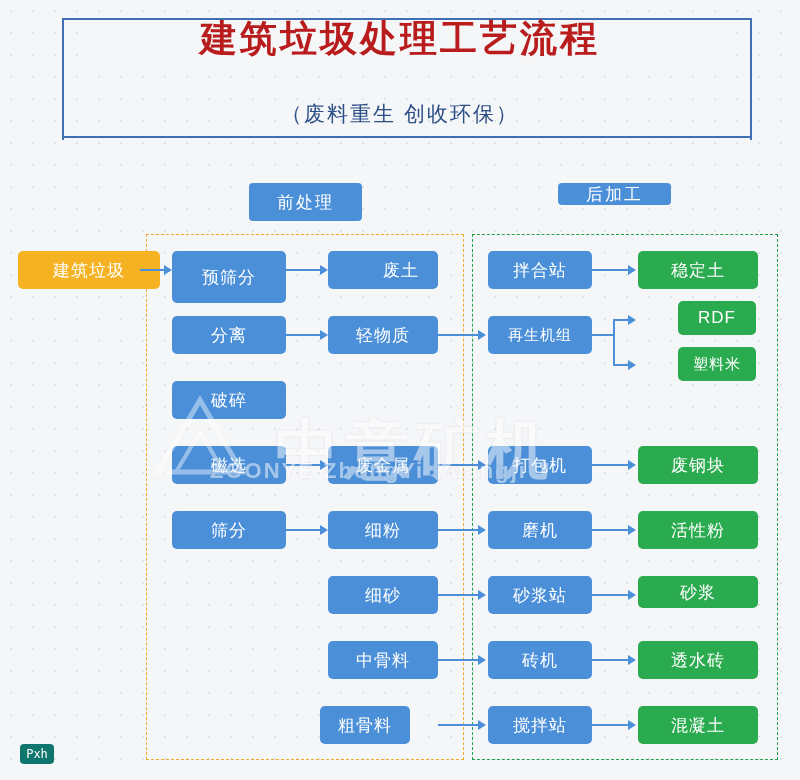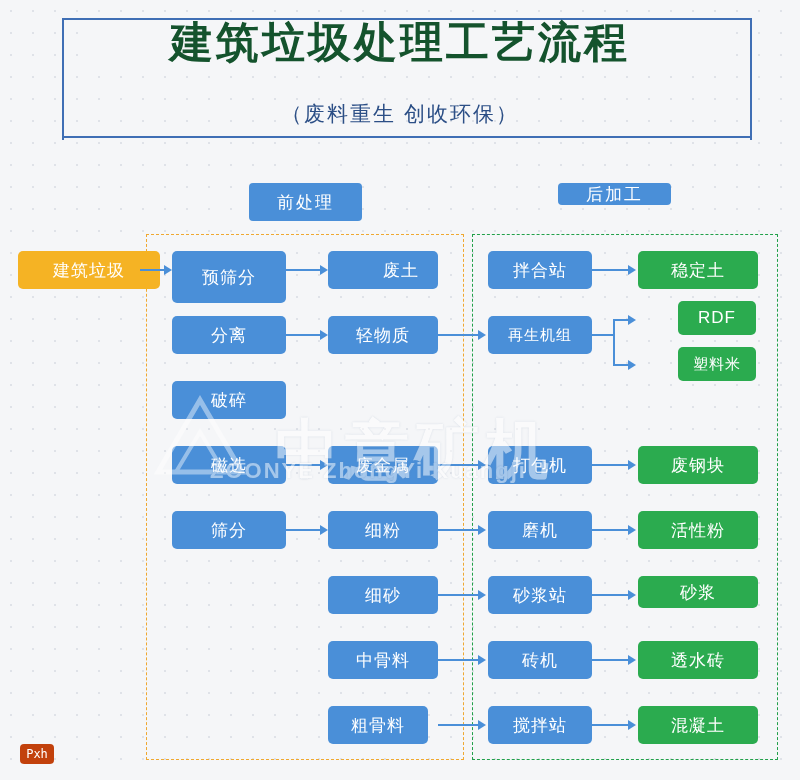--- a/index.html
+++ b/index.html
@@ -26,21 +26,21 @@
     border-bottom:2px solid #3f6fb5;
     box-sizing:border-box;
   }
   .title-frame:before,.title-frame:after{
     content:"";position:absolute;top:0;width:2px;height:120px;background:#3f6fb5;
   }
   .title-frame:before{left:0;}
   .title-frame:after{right:0;}
   .title-main{
     position:absolute;left:0;top:14px;width:800px;text-align:center;
-    font-size:43px;font-weight:bold;color:#14532d;letter-spacing:3px;
+    font-size:37px;font-weight:bold;color:#b91c1c;letter-spacing:3px;
     font-family:"DejaVu Sans","Liberation Sans",sans-serif;
   }
   .title-mask{
     position:absolute;left:84px;top:20px;width:646px;height:56px;background:#f5f6f8;
     z-index:-1;
   }
   .title-sub{
     position:absolute;left:0;top:100px;width:800px;text-align:center;
     font-size:21px;color:#2c4f86;letter-spacing:2px;
   }
@@ -93,21 +93,21 @@
   }
   .wm-en{
     position:absolute;left:60px;top:68px;
     font-size:22px;font-weight:bold;color:#ffffff;letter-spacing:2px;
     text-shadow:0 0 2px rgba(120,140,170,.5);
   }
 
   
   .corner-logo{
     position:absolute;left:20px;top:744px;width:34px;height:20px;
-    background:#c2410c;border-radius:4px;color:#fff;font-size:12px;
+    background:#0f766e;border-radius:4px;color:#fff;font-size:12px;
     display:flex;align-items:center;justify-content:center;z-index:5;
     font-family:"DejaVu Sans Mono","Liberation Mono",monospace;
   }
 </style>
 </head>
 <body>
 
 <div class="bg-dots"></div>
 
 <div class="stage">
@@ -141,21 +141,21 @@
   <div class="arrow-r" style="left:320px;top:460px;"></div>
   <div class="conn h-line" style="left:286px;top:529px;width:36px;"></div>
   <div class="arrow-r" style="left:320px;top:525px;"></div>
 
   <div class="node n-blue" style="left:328px;top:251px;width:110px;height:38px;padding-left:36px;">废土</div>
   <div class="node n-blue" style="left:328px;top:316px;width:110px;height:38px;">轻物质</div>
   <div class="node n-blue" style="left:328px;top:446px;width:110px;height:38px;">废金属</div>
   <div class="node n-blue" style="left:328px;top:511px;width:110px;height:38px;">细粉</div>
   <div class="node n-blue" style="left:328px;top:576px;width:110px;height:38px;">细砂</div>
   <div class="node n-blue" style="left:328px;top:641px;width:110px;height:38px;">中骨料</div>
-  <div class="node n-blue" style="left:328px;top:706px;width:100px;height:38px;">粗骨料</div>
+  <div class="node n-blue" style="left:320px;top:706px;width:90px;height:38px;">粗骨料</div>
 
   <div class="conn h-line" style="left:438px;top:334px;width:42px;"></div>
   <div class="arrow-r" style="left:478px;top:330px;"></div>
   <div class="conn h-line" style="left:438px;top:464px;width:42px;"></div>
   <div class="arrow-r" style="left:478px;top:460px;"></div>
   <div class="conn h-line" style="left:438px;top:529px;width:42px;"></div>
   <div class="arrow-r" style="left:478px;top:525px;"></div>
   <div class="conn h-line" style="left:438px;top:594px;width:42px;"></div>
   <div class="arrow-r" style="left:478px;top:590px;"></div>
   <div class="conn h-line" style="left:438px;top:659px;width:42px;"></div>

